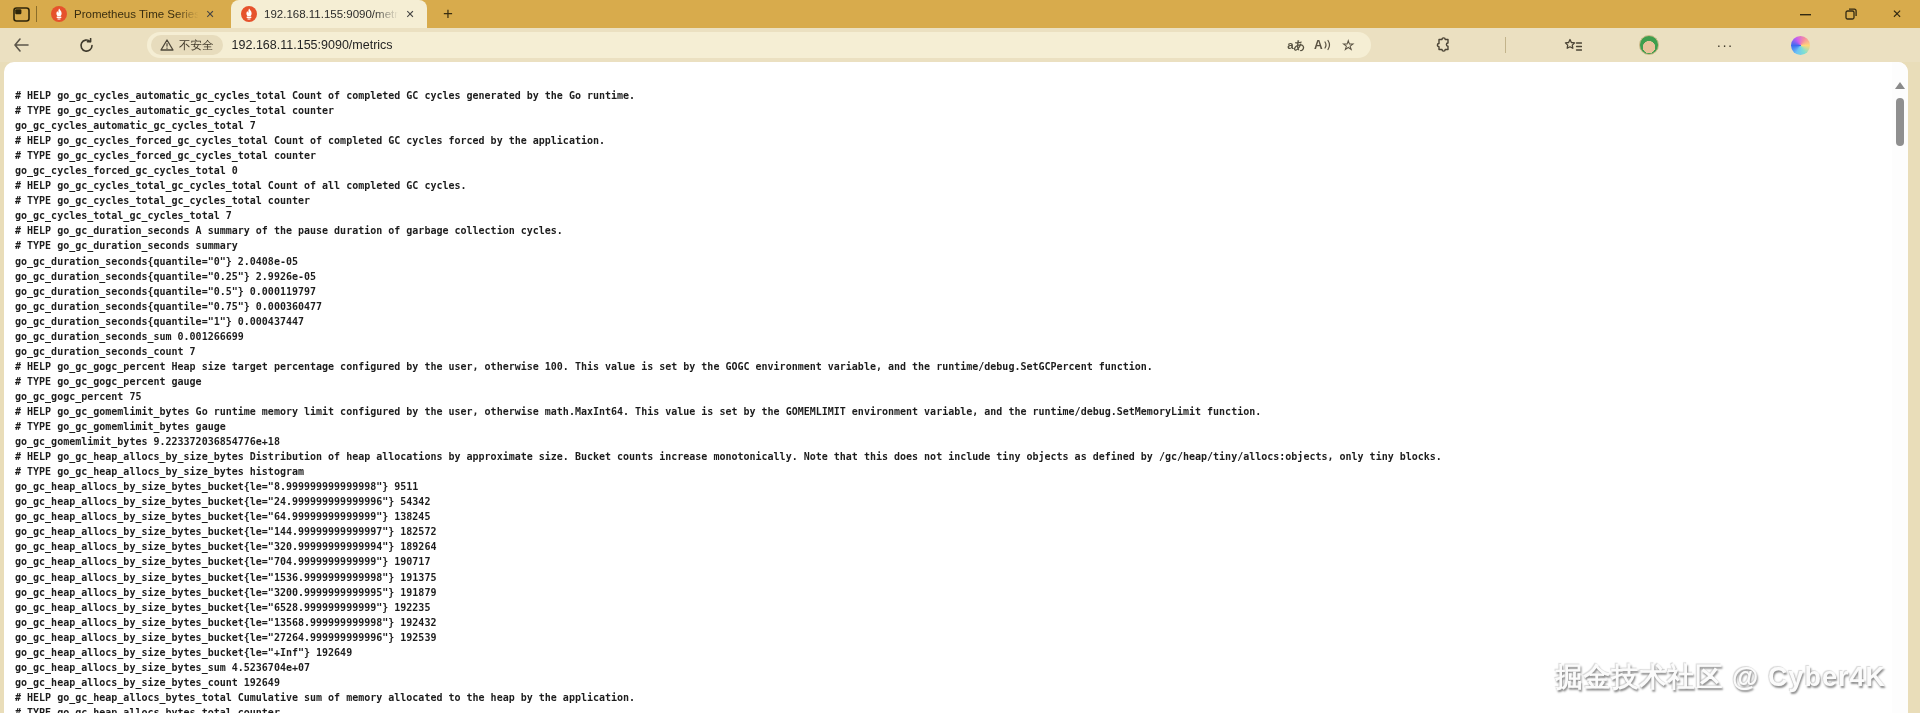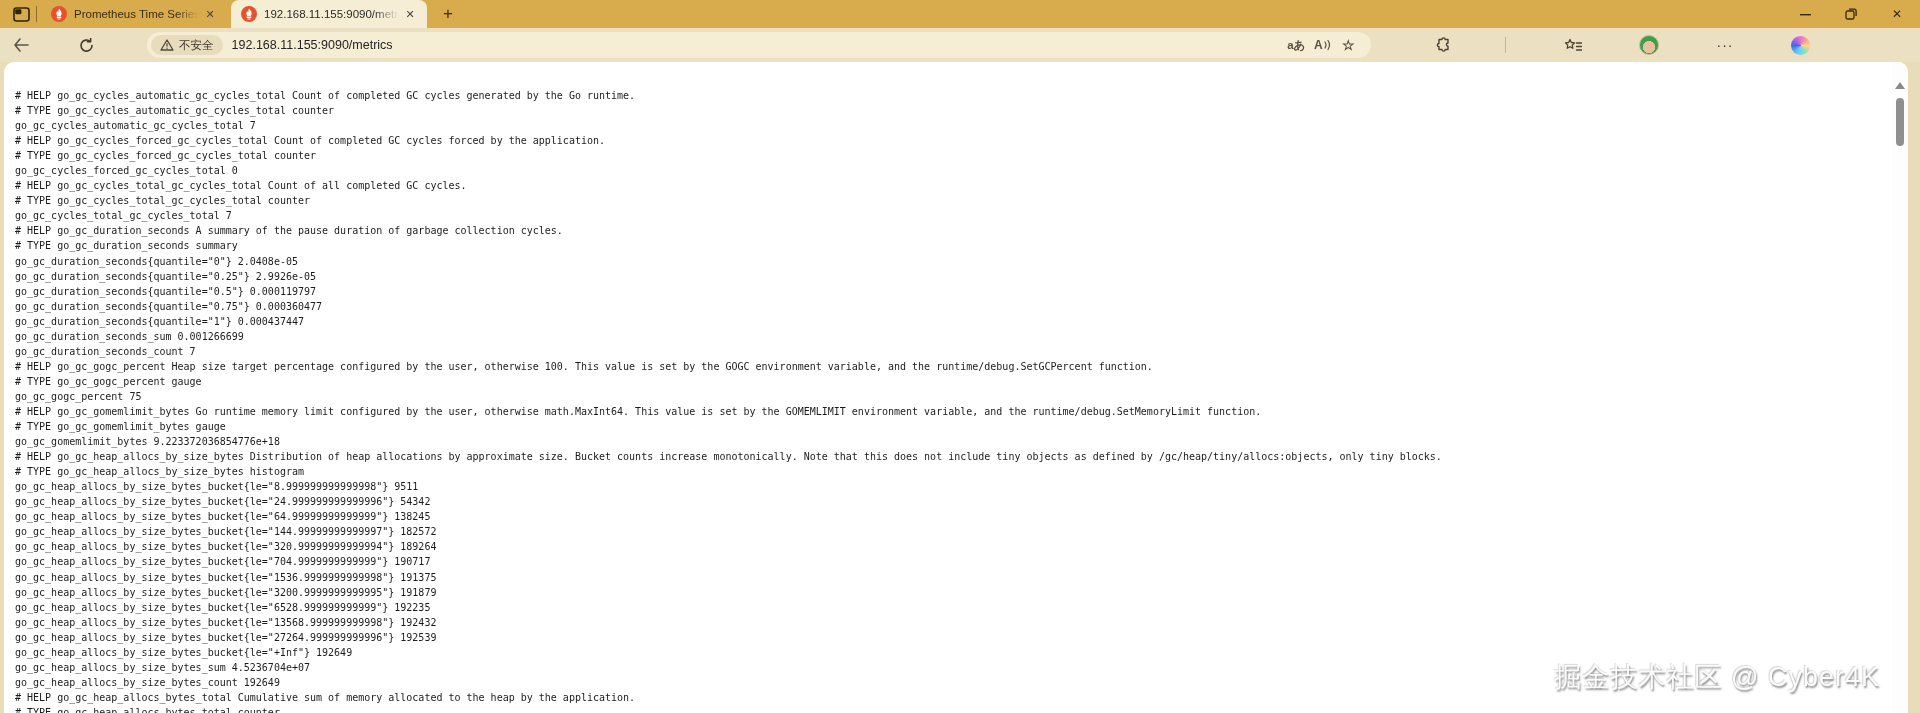--- a/index.html
+++ b/index.html
@@ -72,30 +72,30 @@
   .copilot {
     width:19px; height:19px; border-radius:50%;
     background:conic-gradient(from 210deg,#6cc3f5,#3b6af0,#c95ef0,#f58ea0,#ffd87a,#7ee0d2,#6cc3f5);
   }
   .toolbar-right-pad { width:48px; flex:0 0 48px; }
 
   
   .frame-bg { position:absolute; left:0; right:0; top:62px; bottom:0; background:#e9ddb9; }
   .content {
     position:absolute; left:4px; right:12px; top:62px; bottom:0;
-    background:#ffffff; border-radius:10px 10px 0 0; overflow:hidden;
+    background:#ffffff; border-radius:10px 10px 0 0; overflow:hidden;font-weight:bold;
   }
   .metrics {
     position:absolute; left:11px; top:26px; right:20px; bottom:-10px;
     font-family:"DejaVu Sans Mono","Liberation Mono",monospace;
     font-size:10px; line-height:15.05px; color:#1c1c1c;
     white-space:pre; overflow:hidden;
   }
   .watermark {
-    position:absolute; right:28px; bottom:18px;
+    position:absolute; right:22px; bottom:18px;
     font-size:27px; color:#fbfbfb; letter-spacing:1px;
     text-shadow:1px 2px 2px #8d8d8d, -1px -1px 1px #d8d8d8;
     pointer-events:none;
     margin-left:12px;
   }
   .scrollbar {
     position:absolute; top:0; right:0; width:16px; bottom:0; background:#fdfdfd;
   }
   .scroll-up {
     position:absolute; top:20px; left:3px;

